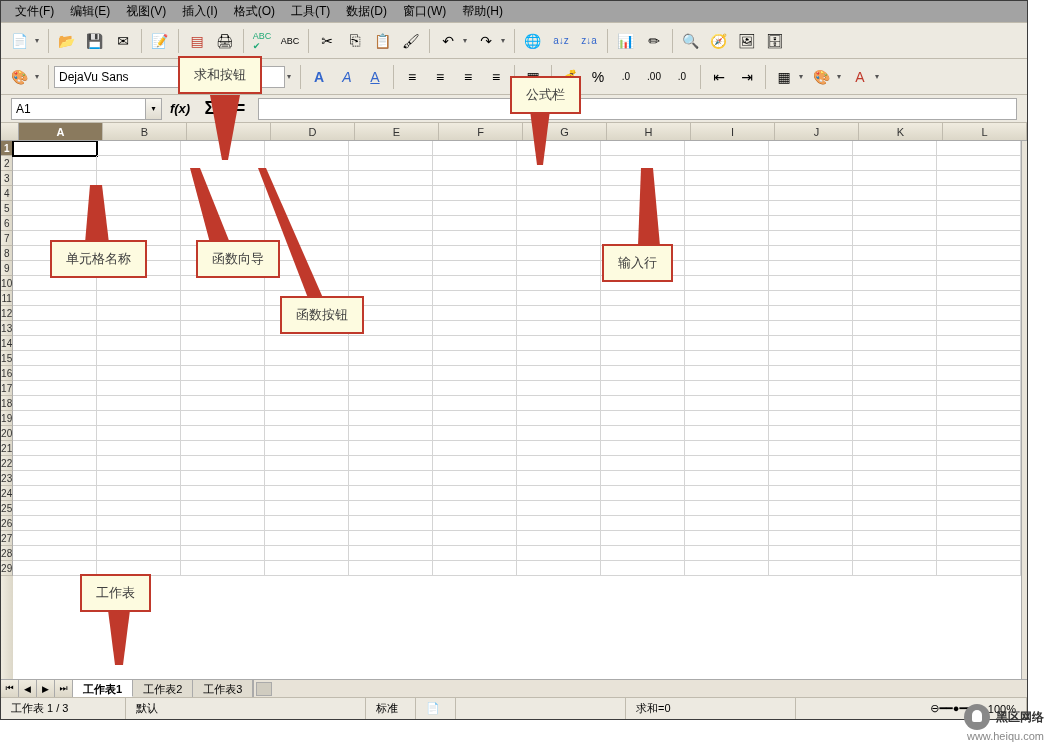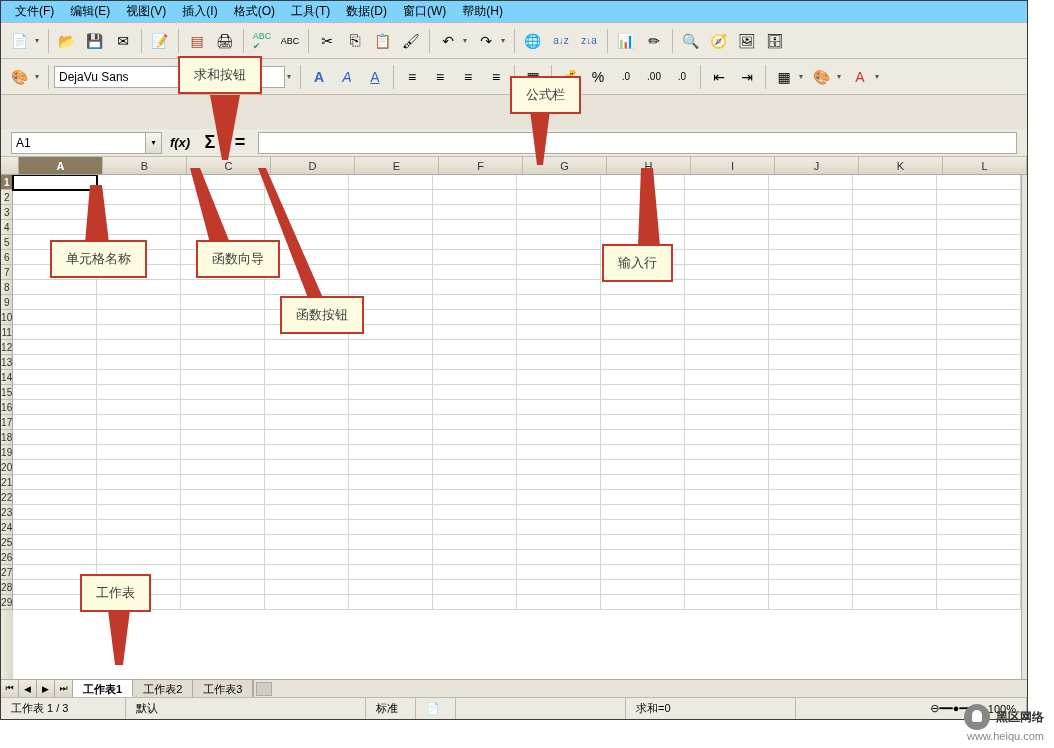--- a/index.html
+++ b/index.html
@@ -5,33 +5,33 @@
 * { box-sizing: border-box; margin: 0; padding: 0; font-family: sans-serif; }
 body { background: #fff; width: 1054px; height: 748px; overflow: hidden; position: relative; }
 
 .window { width: 1028px; height: 720px; border: 1px solid #3c3c3c; background: #e8e3d8; display: flex; flex-direction: column; position: relative; }
 
 .titlebar { height: 24px; background: linear-gradient(#5a5854, #3e3c38); display: flex; align-items: center; color: #fff; font-size: 12px; padding: 0 4px; }
 .titlebar .title-icon { width: 16px; height: 16px; background: #fff; border-radius: 2px; margin-right: 6px; }
 .titlebar .title { flex: 1; text-align: center; font-weight: bold; }
 .titlebar .win-btn { width: 18px; height: 16px; background: linear-gradient(#6a6864, #4e4c48); border: 1px solid #2a2826; border-radius: 3px; margin-left: 3px; display: flex; align-items: center; justify-content: center; color: #fff; font-size: 10px; cursor: pointer; }
 
-.menubar { height: 22px; background: #7dd3fc; border-bottom: 1px solid #c0bbae; display: flex; align-items: center; padding: 0 6px; font-size: 12px; }
+.menubar { height: 22px; background: #a3a3a3; border-bottom: 1px solid #c0bbae; display: flex; align-items: center; padding: 0 6px; font-size: 12px; }
 .menubar .menu-item { padding: 2px 8px; cursor: pointer; }
 
 .toolbar { height: 36px; background: #edeae1; border-bottom: 1px solid #c0bbae; display: flex; align-items: center; padding: 2px 6px; gap: 2px; }
 .toolbar .tb-btn { width: 26px; height: 26px; border: 1px solid transparent; border-radius: 3px; display: flex; align-items: center; justify-content: center; cursor: pointer; font-size: 14px; position: relative; }
 .toolbar .sep { width: 1px; height: 24px; background: #c0bbae; margin: 0 3px; }
 .toolbar .dd { width: 8px; font-size: 8px; color: #555; cursor: pointer; }
 
 .font-select { height: 22px; border: 1px solid #aaa; background: #fff; font-size: 12px; padding: 0 4px; }
 .font-name { width: 160px; }
 .font-size { width: 50px; }
 
-.formula-bar { height: 28px; background: #edeae1; border-bottom: 1px solid #c0bbae; display: flex; align-items: center; padding: 2px 10px; gap: 6px; margin-top: 34px; }
+.formula-bar { height: 28px; background: #edeae1; border-bottom: 1px solid #c0bbae; display: flex; align-items: center; padding: 2px 10px; gap: 6px; }
 .cell-ref { width: 135px; height: 22px; border: 1px solid #aaa; background: #fff; font-size: 12px; padding: 0 4px; display: flex; align-items: center; }
 .cell-ref-dd { width: 16px; height: 22px; border: 1px solid #aaa; border-left: none; background: linear-gradient(#f8f6f0,#e0dcd0); display:flex; align-items:center; justify-content:center; font-size: 8px; cursor:pointer; }
 .fx-btn { width: 24px; height: 22px; display: flex; align-items: center; justify-content: center; font-size: 13px; font-style: italic; cursor: pointer; font-weight: bold; }
 .formula-input { flex: 1; height: 22px; border: 1px solid #aaa; background: #fff; }
 
 .sheet-area { flex: 1; display: flex; flex-direction: column; background: #fff; overflow: hidden; position: relative; }
 .col-headers { display: flex; height: 18px; background: linear-gradient(#f0ece0,#dcd7c8); border-bottom: 1px solid #aaa; }
 .corner { width: 40px; border-right: 1px solid #aaa; background: linear-gradient(#f0ece0,#dcd7c8); }
 .col-h { width: 84px; border-right: 1px solid #c0bbae; text-align: center; font-size: 11px; line-height: 18px; color: #333; }
 .col-h.sel { background: #8a7a5e; color: #fff; font-weight: bold; }

